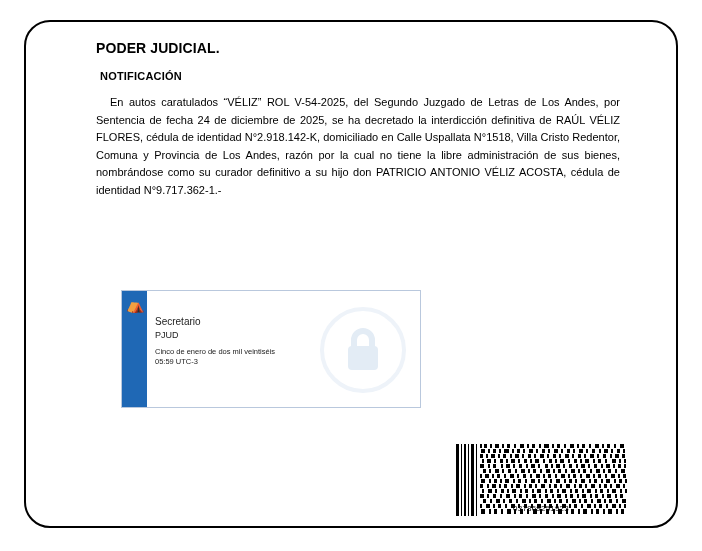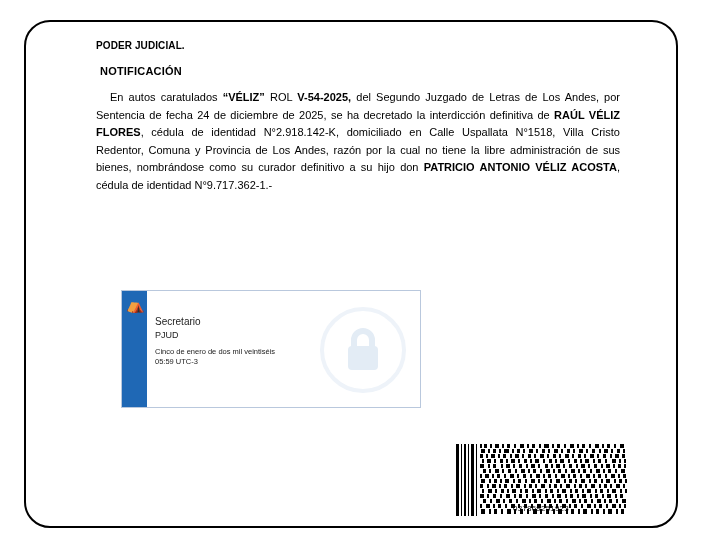--- a/index.html
+++ b/index.html
@@ -31,21 +31,21 @@
     background: #ffffff;
     box-sizing: border-box;
   }
   .content {
     position: absolute;
     left: 70px;
     top: 18px;
     width: 524px;
   }
   .heading {
-    font-size: 10px;
+    font-size: 14px;
     font-weight: bold;
     color: #000000;
     letter-spacing: 0.1px;
     margin: 0 0 14px 0;
   }
   .subheading {
     font-size: 11px;
     font-weight: bold;
     color: #000000;
     margin: 0 0 12px 4px;
@@ -53,21 +53,21 @@
   }
   .body-text {
     font-size: 11px;
     line-height: 17.5px;
     color: #000000;
     text-align: justify;
     margin: 0;
     text-indent: 14px;
   }
   .body-text b {
-    font-weight: bold;
+    font-weight: normal;
   }
   
   .sign-box {
     position: absolute;
     left: 95px;
     top: 268px;
     width: 300px;
     height: 118px;
     border: 1px solid #b9c8dd;
     background: #ffffff;

